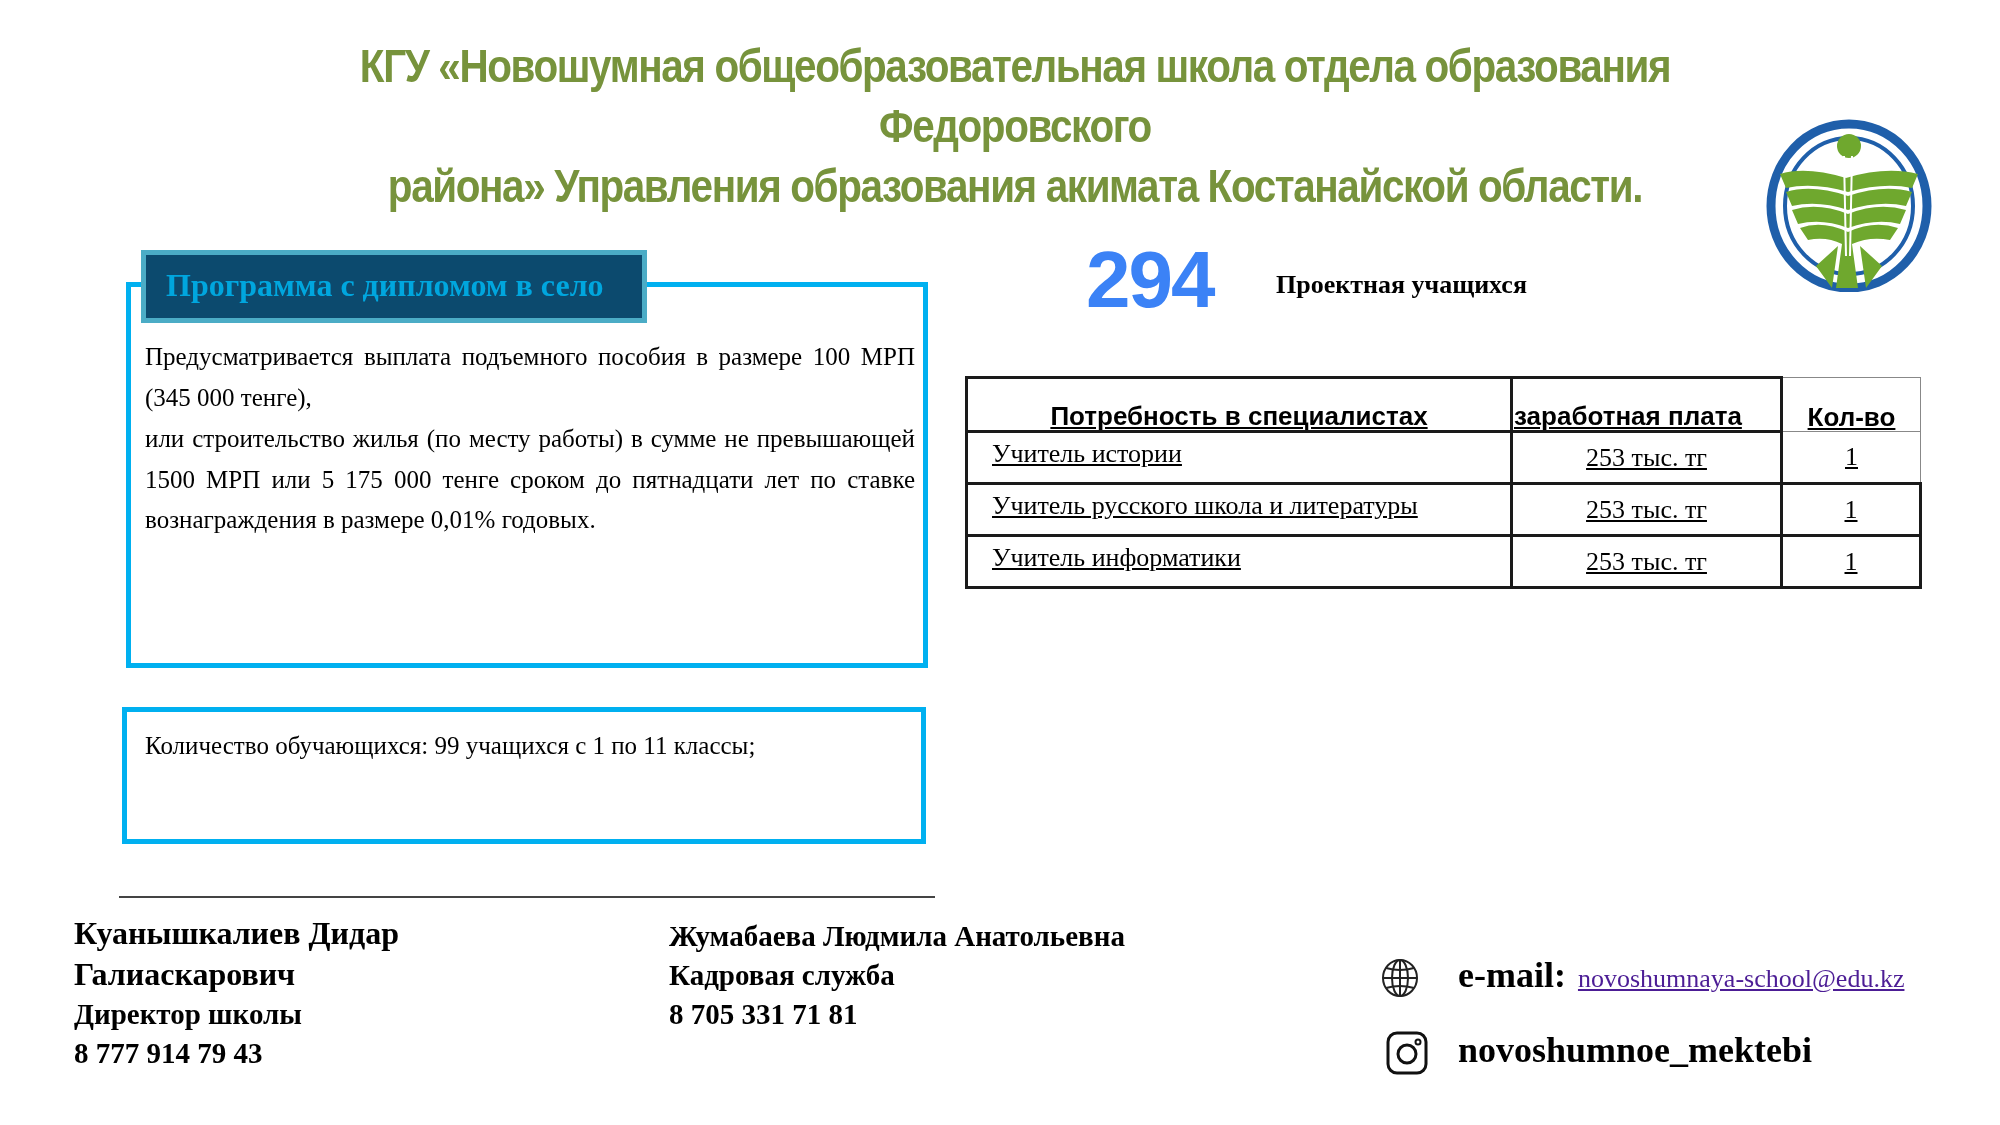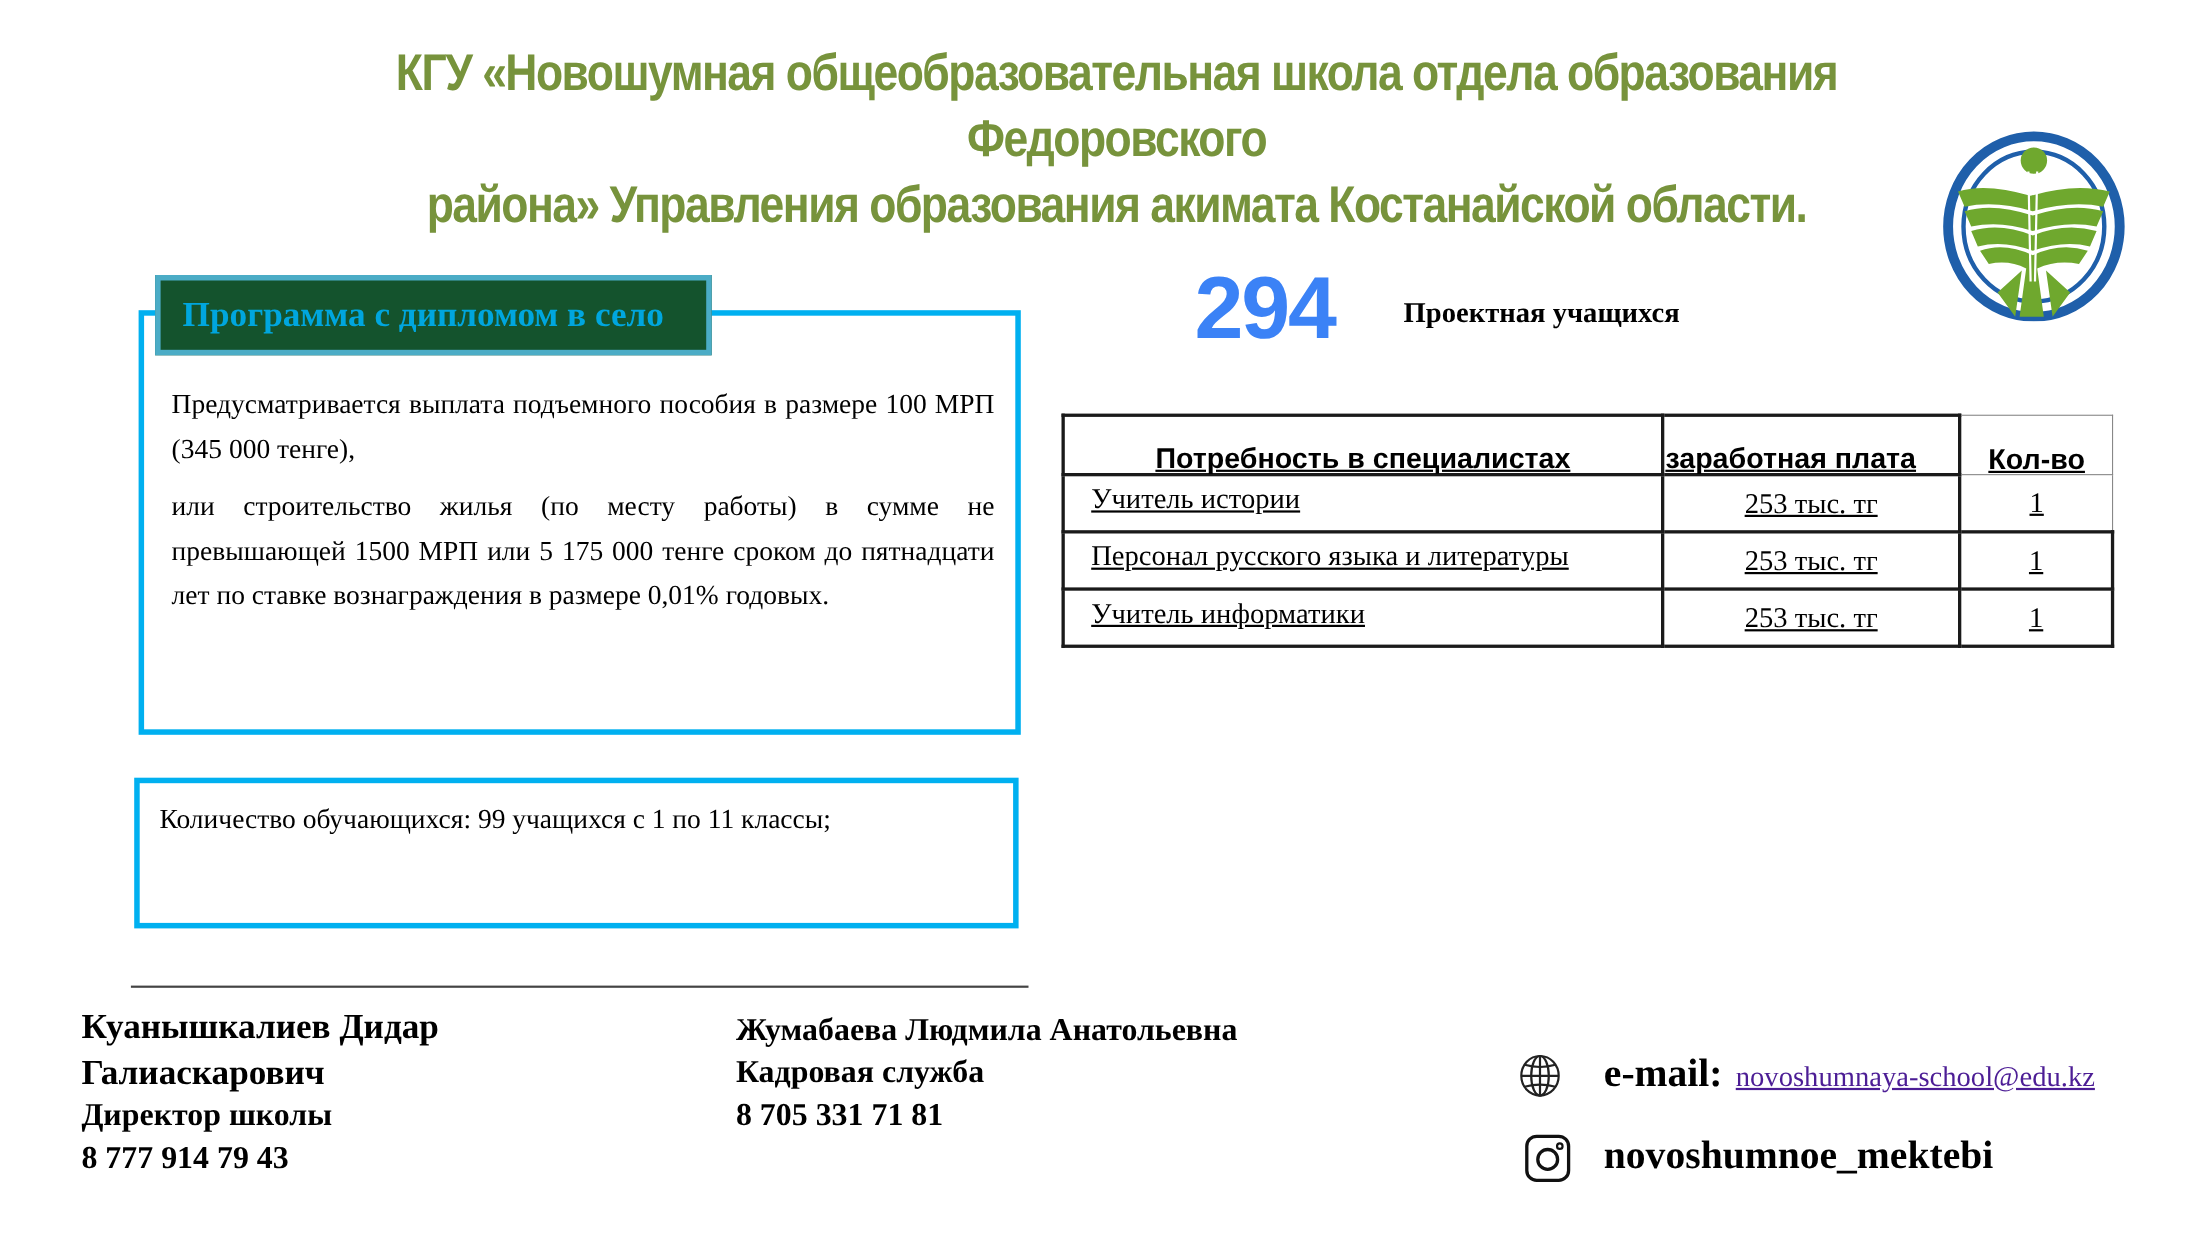--- a/index.html
+++ b/index.html
@@ -15,29 +15,29 @@
   }
 
   .logo { position: absolute; left: 1766px; top: 116px; width: 166px; height: 176px; }
 
   .program-box {
     position: absolute; left: 126px; top: 282px; width: 802px; height: 386px;
     border: 5px solid #00B0F0;
   }
   .program-label {
     position: absolute; left: 141px; top: 250px; width: 506px; height: 73px;
-    border: 5px solid #4BACC6; background: #14532d;
+    border: 5px solid #4BACC6; background: #0c4a6e;
     color: #00A6DE; font-weight: bold; font-size: 32px;
     padding-left: 20px; line-height: 60px;
   }
   .program-text {
     position: absolute; left: 144px; top: 336px; width: 772px;
     font-size: 25px; line-height: 40.5px; text-align: justify;
   }
-  .program-text p { margin: 12px; }
+  .program-text p { margin: 1px; }
 
   .staff-box {
     position: absolute; left: 122px; top: 707px; width: 804px; height: 137px;
     border: 5px solid #00B0F0;
     padding: 17px 0 0 18px; font-size: 25px; line-height: 33px;
   }
 
   .capacity-num {
     position: absolute; left: 1086px; top: 240px;
     color: #3b82f6; font-family: "Liberation Sans", sans-serif; font-weight: bold;
@@ -136,21 +136,21 @@
       <th class="h-qty">Кол-во</th>
     </tr>
   </thead>
   <tbody>
     <tr class="r0">
       <td class="spec">Учитель истории</td>
       <td class="sal">253 тыс. тг</td>
       <td class="qty">1</td>
     </tr>
     <tr>
-      <td class="spec">Персонал русского языка и литературы</td>
+      <td class="spec">Учитель русского школа и литературы</td>
       <td class="sal">253 тыс. тг</td>
       <td class="qty">1</td>
     </tr>
     <tr>
       <td class="spec">Учитель информатики</td>
       <td class="sal">253 тыс. тг</td>
       <td class="qty">1</td>
     </tr>
   </tbody>
 </table>

